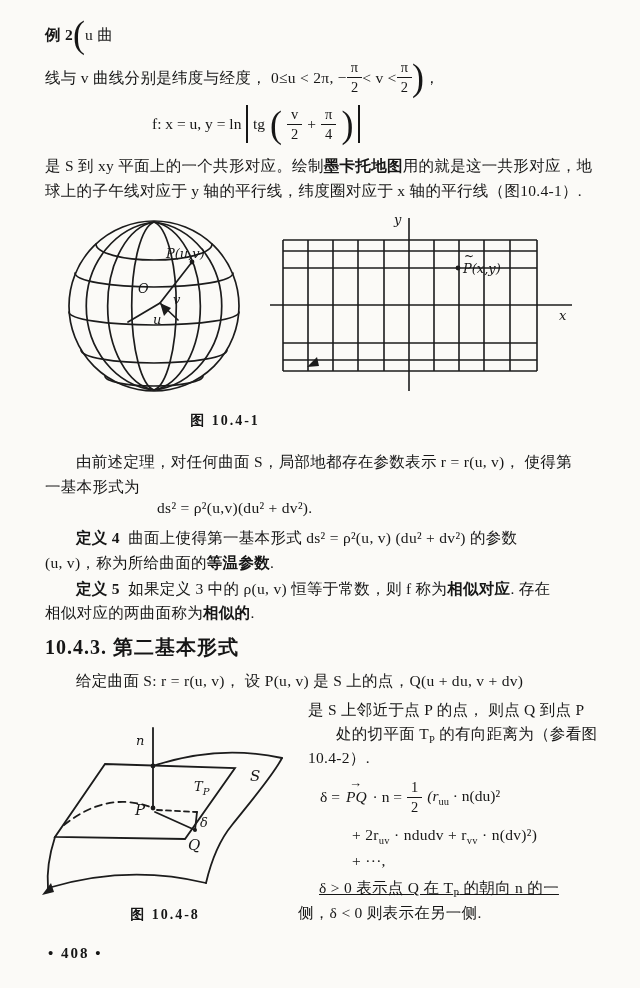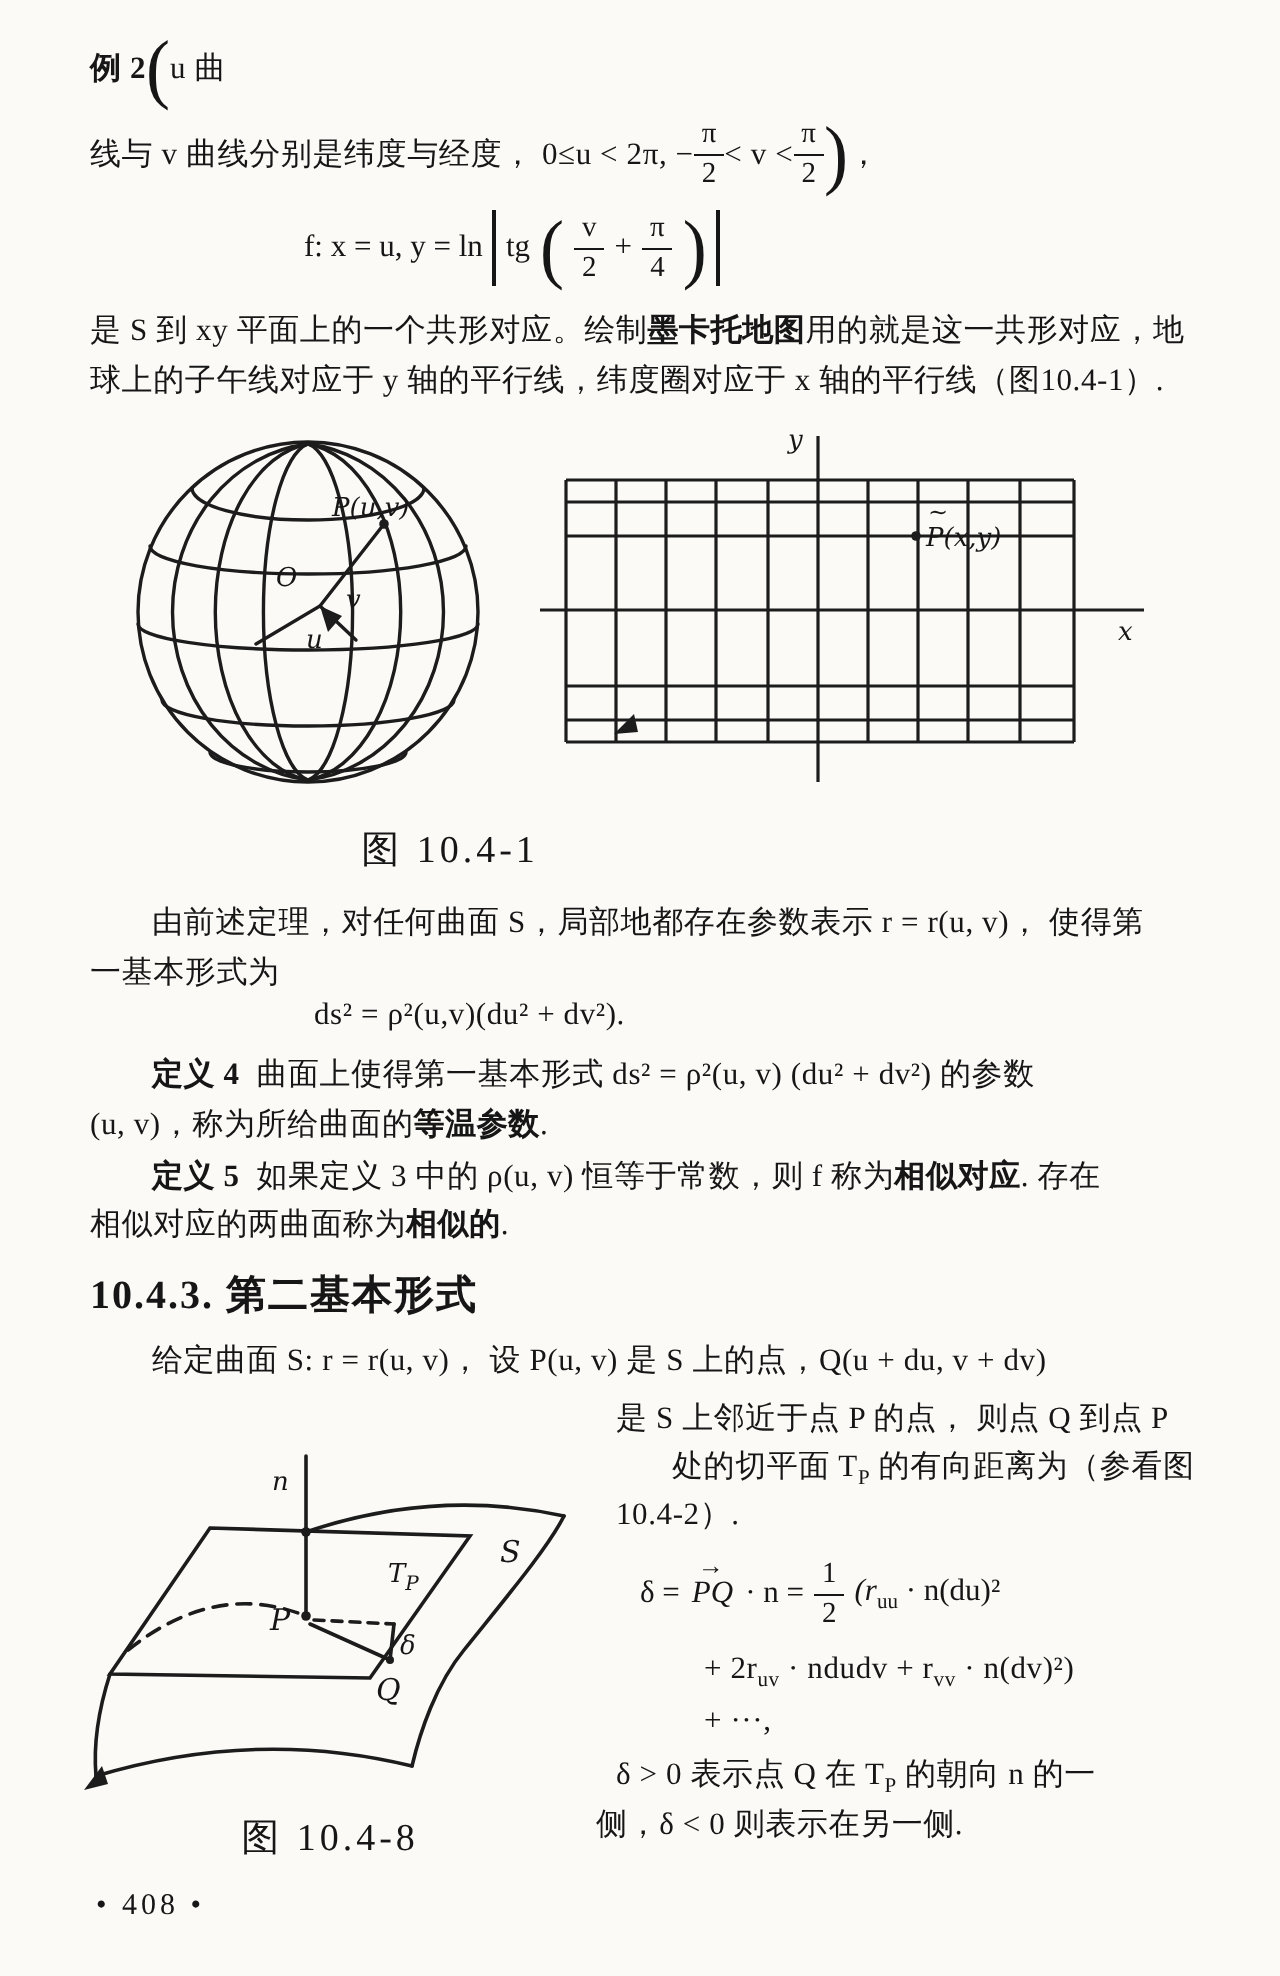--- a/index.html
+++ b/index.html
@@ -15,23 +15,23 @@
   .indent{padding-left:31px;}
   .flexline{display:flex;align-items:center;gap:0;}
   .frac{display:inline-flex;flex-direction:column;align-items:center;font-size:14.5px;line-height:1;}
   .frac .num{padding:0 4px 2px;}
   .frac .den{border-top:1.5px solid #161616;padding:2px 4px 0;}
   .bigp{font-size:36px;font-weight:400;line-height:.85;display:inline-block;transform:scaleY(1.08);}
   .tallbar{width:1.6px;height:38px;background:#161616;display:inline-block;}
   sub{font-size:10.5px;}
   .vec{position:relative;display:inline-block;padding:0 1px;}
   .vec .arr{position:absolute;top:-13px;left:4px;font-size:13px;}
-  .caption{font-size:19px;font-weight:400;letter-spacing:2px;text-align:center;}
+  .caption{font-size:14px;font-weight:700;letter-spacing:2px;text-align:center;}
   .heading{font-size:20px;font-weight:bold;letter-spacing:1px;}
-  .pagenum{font-size:15px;font-weight:normal;letter-spacing:2px;}
+  .pagenum{font-size:15px;font-weight:bold;letter-spacing:2px;}
   svg text{font-family:"DejaVu Serif","Liberation Serif",serif;font-style:italic;font-size:13px;fill:#161616;}
   .mathline{font-size:15.5px;}
 </style>
 </head>
 <body>
 
 <div class="abs flexline" style="left:45px;top:19px;">
   <span class="b line">例 2</span>
   <span class="bigp">(</span>
   <span class="line">u 曲</span>
@@ -165,21 +165,21 @@
       <span class="num">1</span>
       <span class="den">2</span>
     </span>
   <span><span style="font-style:italic;">(r</span><sub>uu</sub> <span>· n(du)²</span></span>
 </div>
 <div class="abs line mathline" style="left:352px;top:824px;">
   <span>+ 2r</span><sub>uv</sub> <span>· ndudv + r</span><sub>vv</sub> <span>· n(dv)²)</span>
 </div>
 <div class="abs line mathline" style="left:352px;top:850px;">+ ···,</div>
 
-<div class="abs line" style="left:308px;top:877px;">
+<div class="abs line" style="left:319px;top:877px;text-decoration:underline;">
   <span>δ &gt; 0 表示点 Q 在 T</span><sub>P</sub><span> 的朝向 n 的一</span>
 </div>
 <div class="abs line" style="left:298px;top:902px;">侧，δ &lt; 0 则表示在另一侧.</div>
 
 <svg class="abs" style="left:38px;top:702px;" width="285" height="195" viewBox="0 0 285 195">
   <g stroke="#1c1c1c" stroke-width="1.8" fill="none" stroke-linecap="round">
     <line x1="115" y1="26" x2="115" y2="106"></line>
     <polygon points="67,62 197,66 147,137 17,135"></polygon>
     <path d="M115,64 Q180,42 244,56"></path>
     <path d="M244,56 C236,72 214,98 194,123 C180,140 172,164 168,181"></path>

